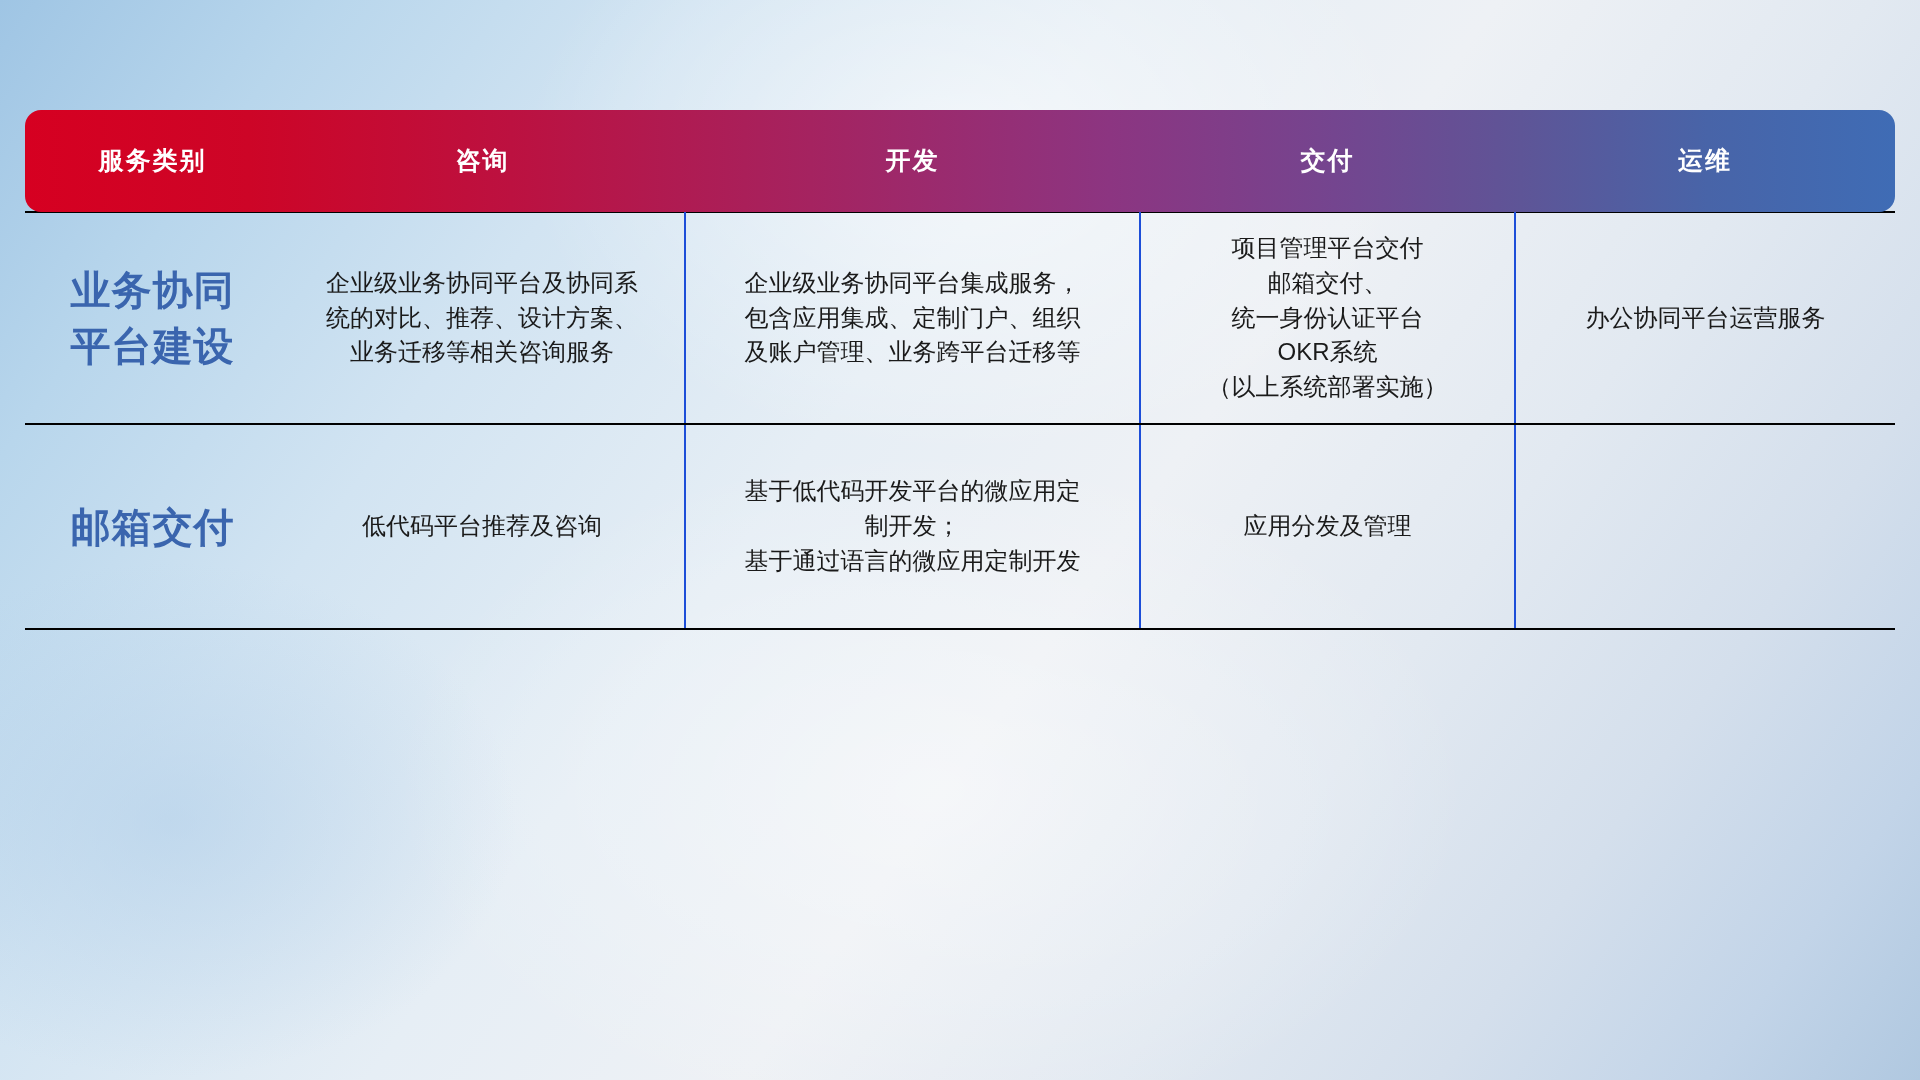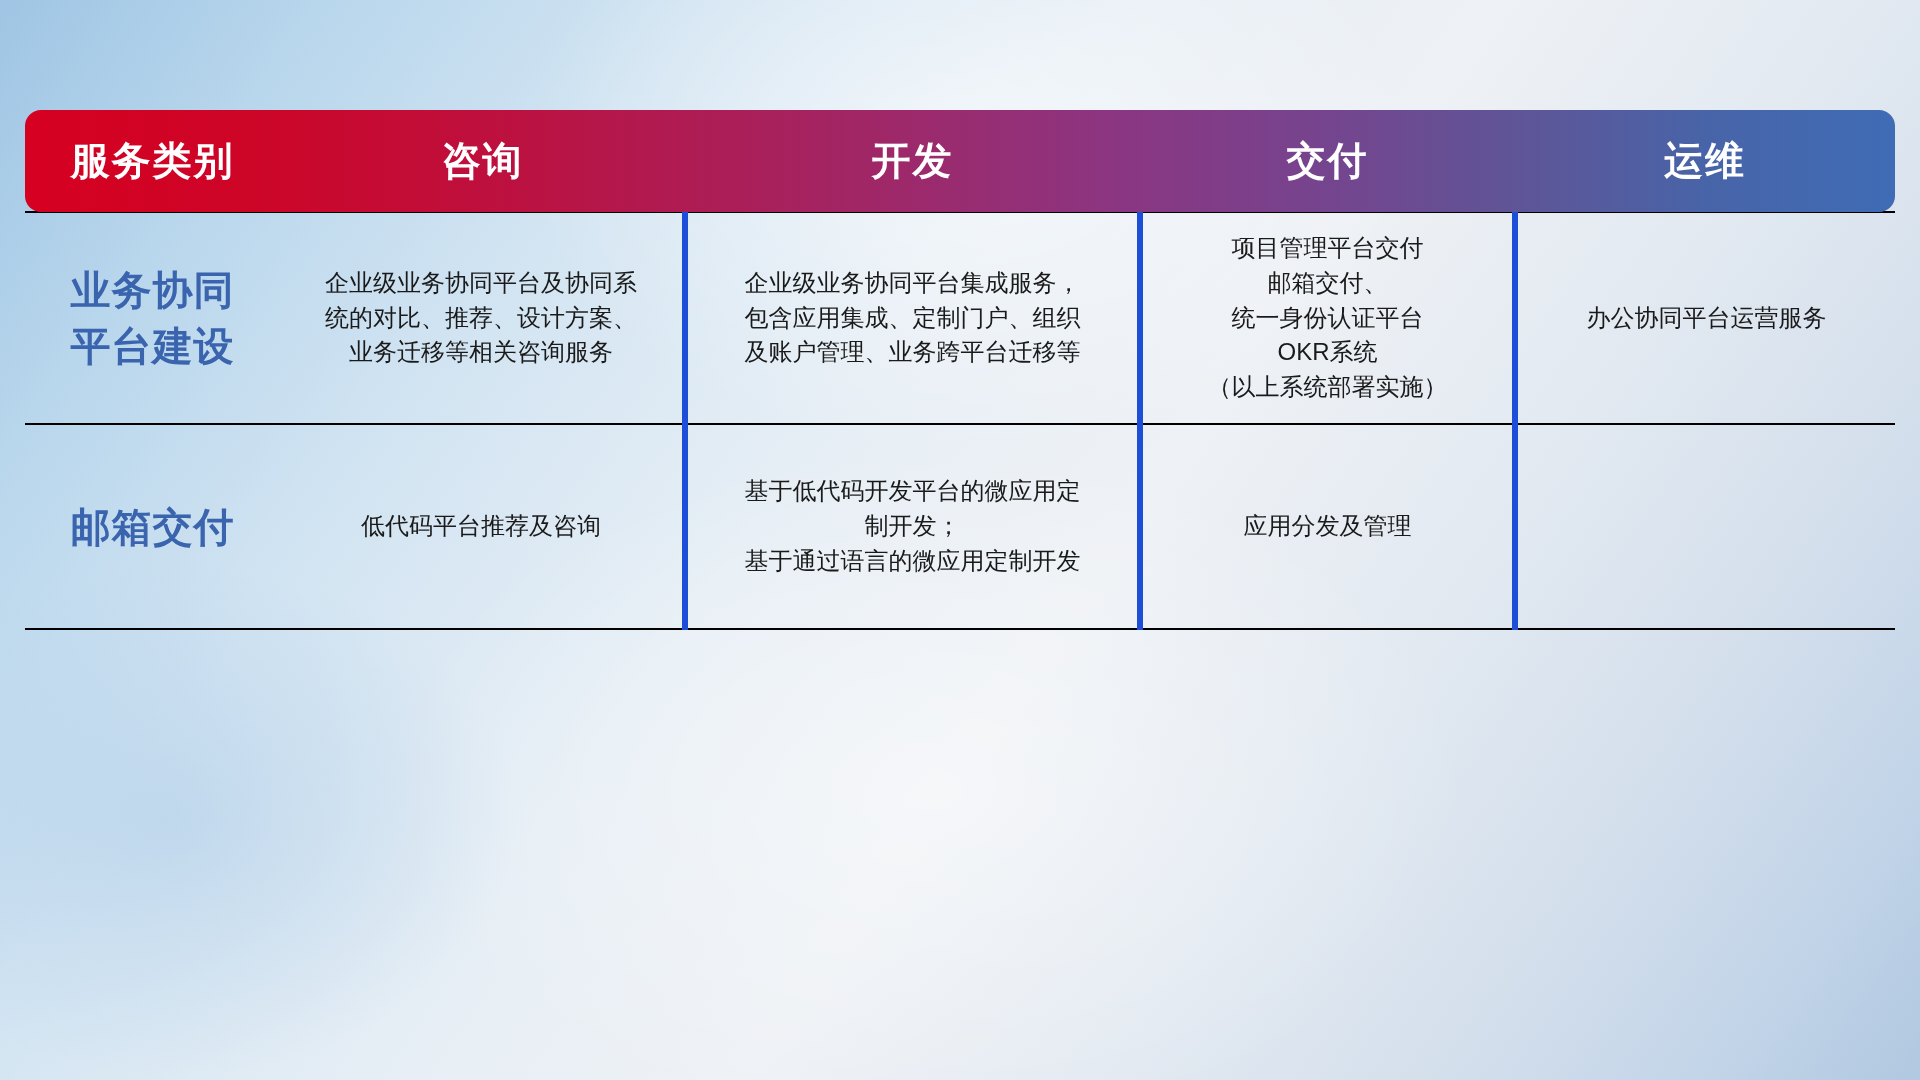--- a/index.html
+++ b/index.html
@@ -61,21 +61,21 @@
     table-layout: fixed;
   }
 
   
   thead tr {
     height: 102px;
   }
   thead th {
     position: relative;
     color: #ffffff;
-    font-size: 39px;
+    font-size: 25px;
     font-weight: bold;
     letter-spacing: 2px;
     text-align: center;
     vertical-align: middle;
     padding: 0;
     background: transparent;
   }
   .head-bg {
     position: absolute;
     left: 0; top: 0;
@@ -106,21 +106,21 @@
     border-right: none;
     color: #1a1a1a;
     font-size: 24px;
     line-height: 1.45;
     text-align: center;
     vertical-align: middle;
     padding: 14px 18px;
     background: transparent;
   }
   tbody td.vline {
-    border-right: 6px solid #1d4ed8;
+    border-right: 2px solid #1d4ed8;
   }
   tbody tr:last-child td {
     border-bottom: 2px solid #000000;
     margin-left: 48px;
   }
 
   td.cat-cell {
     color: #3a65ae;
     font-size: 40px;
     font-weight: bold;

